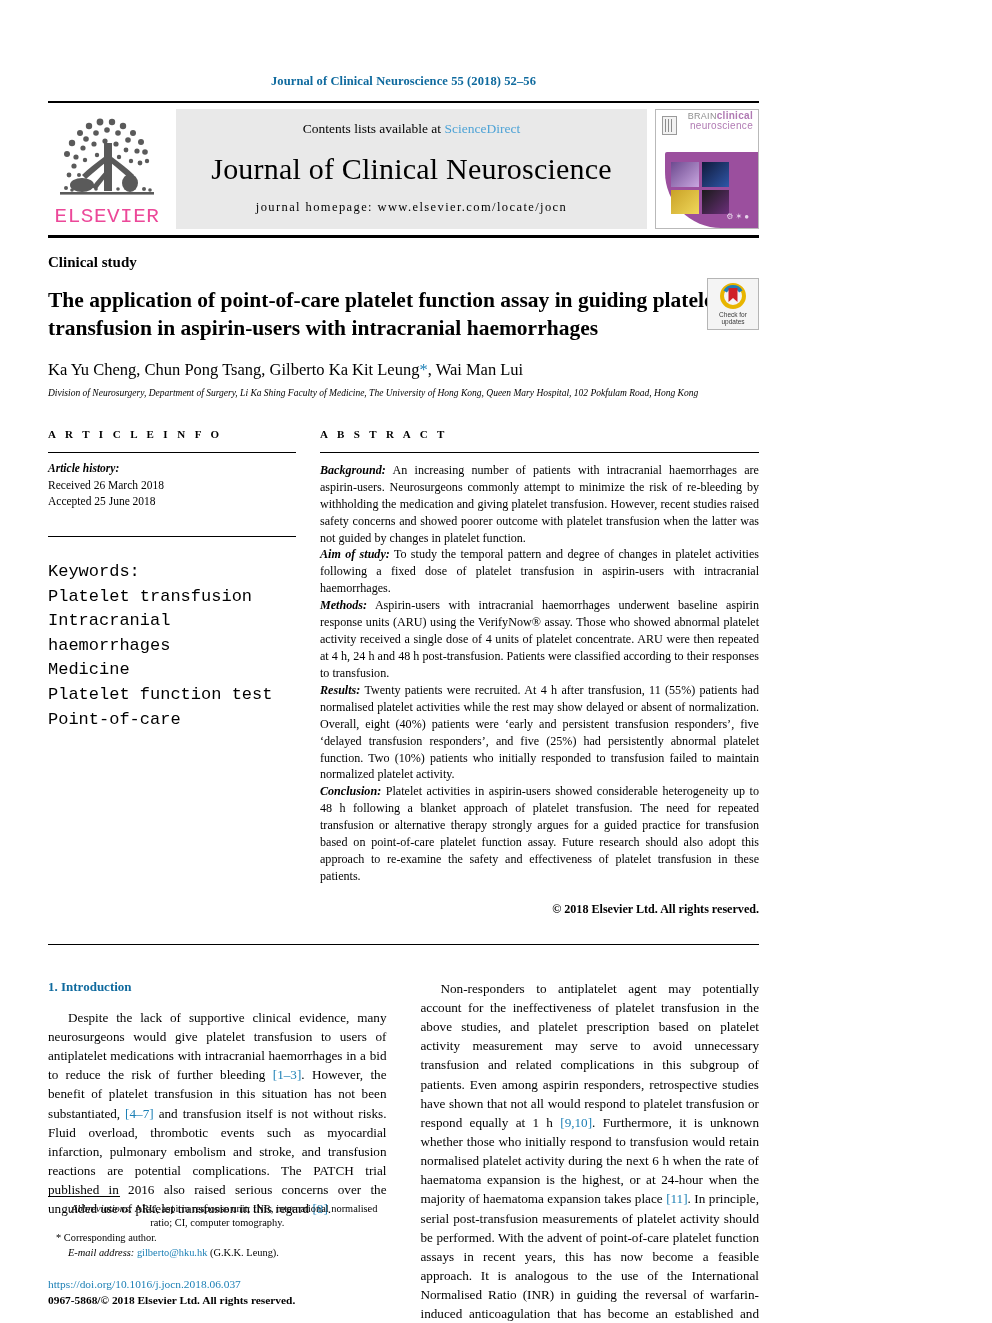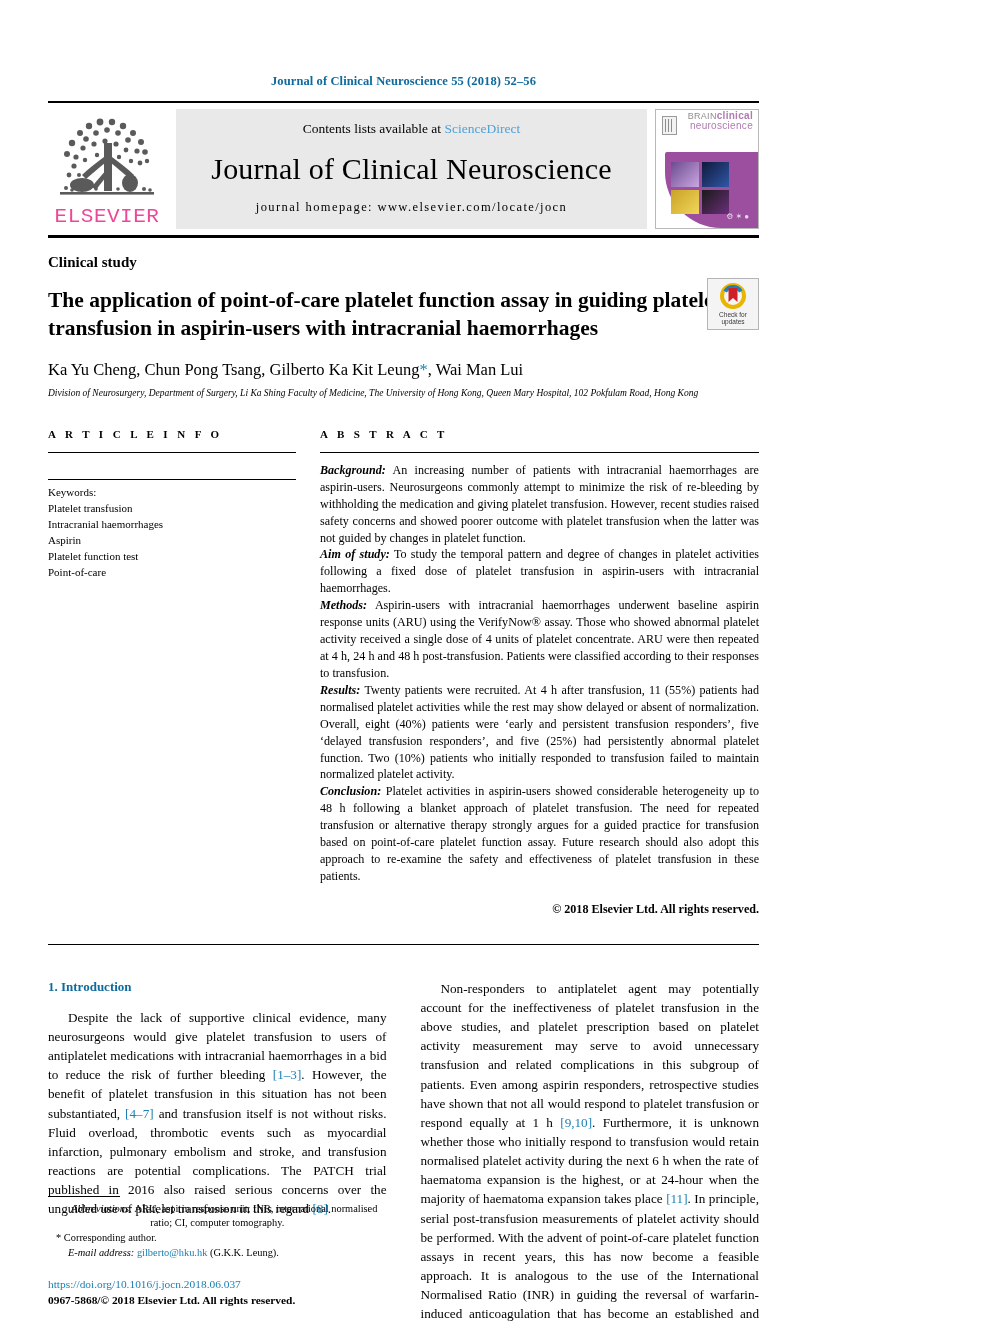--- a/index.html
+++ b/index.html
@@ -158,21 +158,21 @@
   .abs-col { flex: 1 1 auto; }
   .col-head {
     font-size: 11px; font-weight: bold; letter-spacing: 3.4px;
     font-family: "Liberation Serif", serif;
   }
   .hr-rule { border-top: 1.6px solid #000; margin-top: 12px; }
   .hr-rule.thin { border-top: 1.1px solid #000; }
   .info-body { font-size: 11.5px; line-height: 1.45; margin-top: 7px; }
   .info-body .lbl { font-style: italic; font-weight: bold; }
   .kw-block { margin-top: 26px; }
-  .kw-list { margin-top: 5px; font-size: 11px; line-height: 1.45; }
+  .kw-list { margin-top: 23px; font-size: 17px; line-height: 1.45; font-family: Liberation Mono, monospace; }
 
   .abstract-body {
     margin-top: 9px;
     font-size: 12.1px;
     line-height: 1.40;
     text-align: justify;
   }
   .abstract-body p { margin: 0; }
   .abstract-body .lbl { font-style: italic; font-weight: bold; }
   .copyright-line { text-align: right; font-size: 12.1px; margin-top: 16px; font-weight: bold; }
@@ -319,27 +319,32 @@
       </svg>
       <div class="cm-label">Check for updates</div>
     </div>
   </div>
 
   <div class="two-col">
 
     <div class="info-col">
       <div class="col-head">A R T I C L E   I N F O</div>
       <div class="hr-rule"></div>
+      <div class="info-body">
+        <div class="lbl">Article history:</div>
+        <div>Received 26 March 2018</div>
+        <div>Accepted 25 June 2018</div>
+      </div>
       <div class="kw-block">
         <div class="hr-rule thin"></div>
         <div class="kw-list">
           <div class="lbl">Keywords:</div>
           <div>Platelet transfusion</div>
           <div>Intracranial haemorrhages</div>
-          <div>Aspirin</div>
+          <div>Medicine</div>
           <div>Platelet function test</div>
           <div>Point-of-care</div>
         </div>
       </div>
     </div>
 
     <div class="abs-col">
       <div class="col-head">A B S T R A C T</div>
       <div class="hr-rule"></div>
       <div class="abstract-body">

